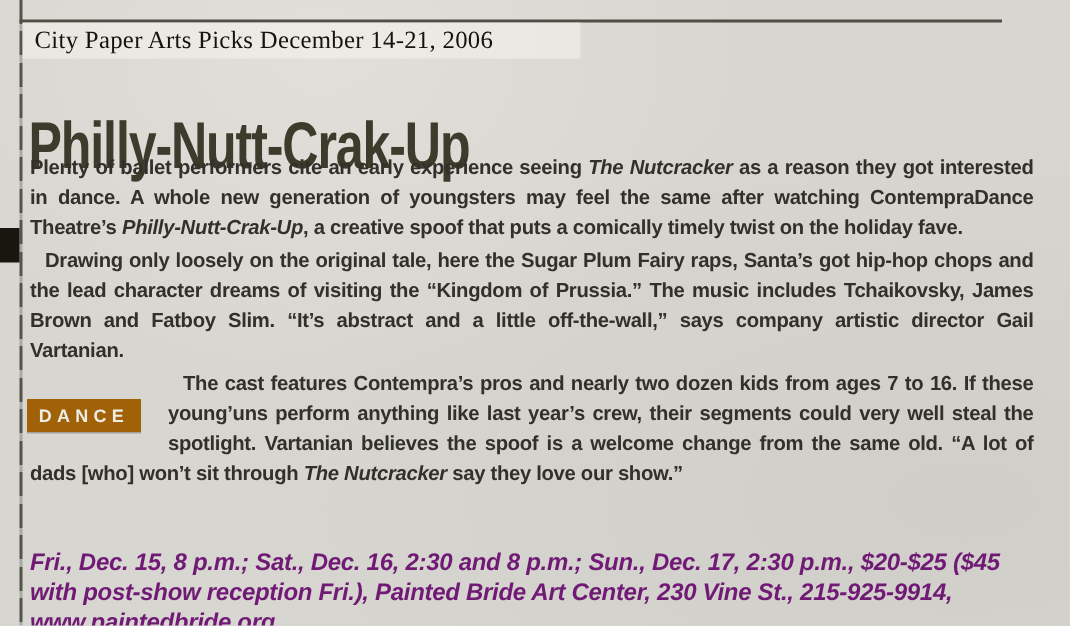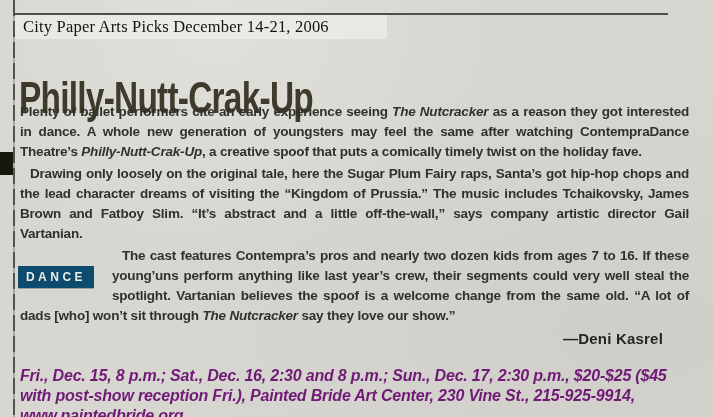--- a/index.html
+++ b/index.html
@@ -60,21 +60,21 @@
   }
   .article p { margin: 0; }
   .article p + p { margin-top: 2px; }
   .article p.indented { text-indent: 10px; }
   .article i { font-style: italic; }
 
   .dance-badge {
     float: left;
     width: 76px; height: 22px;
     margin: 20px 18px 6px -2px;
-    background: #0c4a6e;
+    background: #a16207;
     color: #edece6;
     font-size: 12px; font-weight: bold; letter-spacing: 3.5px;
     display: flex; align-items: center; justify-content: center;
     text-indent: 0;
     box-shadow: 0 1px 0 rgba(0,0,0,0.25);
   }
 
   .byline {
     margin-top: 3px;
     text-align: right;
@@ -104,18 +104,17 @@
   <div class="kicker-strip"></div>
 
   <div class="kicker">City Paper Arts Picks December 14-21, 2006</div>
 
   <h1 class="headline">Philly-Nutt-Crak-Up</h1>
 
   <div class="article">
     <p><span>Plenty of ballet performers cite an early experience seeing </span><i>The Nutcracker</i><span> as a reason they got interested in dance. A whole new generation of youngsters may feel the same after watching ContempraDance Theatre’s </span><i>Philly-Nutt-Crak-Up</i><span>, a creative spoof that puts a comically timely twist on the holiday fave.</span></p>
     <p class="indented"><span>Drawing only loosely on the original tale, here the Sugar Plum Fairy raps, Santa’s got hip-hop chops and the lead character dreams of visiting the “Kingdom of Prussia.” The music includes Tchaikovsky, James Brown and Fatboy Slim. “It’s abstract and a little off-the-wall,” says company artistic director Gail Vartanian.</span></p>
     <p class="indented"><span class="dance-badge">DANCE</span><span>The cast features Contempra’s pros and nearly two dozen kids from ages 7 to 16. If these young’uns perform anything like last year’s crew, their segments could very well steal the spotlight. Vartanian believes the spoof is a welcome change from the same old. “A lot of dads [who] won’t sit through </span><i>The Nutcracker</i><span> say they love our show.”</span></p>
-    <div class="byline">—Deni Kasrel</div>
   </div>
 
   <div class="listing">Fri., Dec. 15, 8 p.m.; Sat., Dec. 16, 2:30 and 8 p.m.; Sun., Dec. 17, 2:30 p.m., $20-$25 ($45 with post-show reception Fri.), Painted Bride Art Center, 230 Vine St., 215-925-9914, www.paintedbride.org.</div>
 
 </div>
 
 </body></html>

